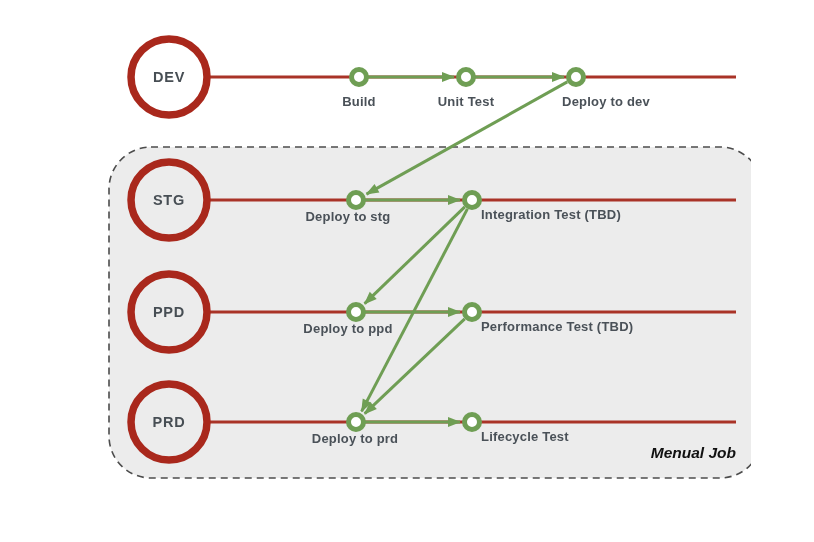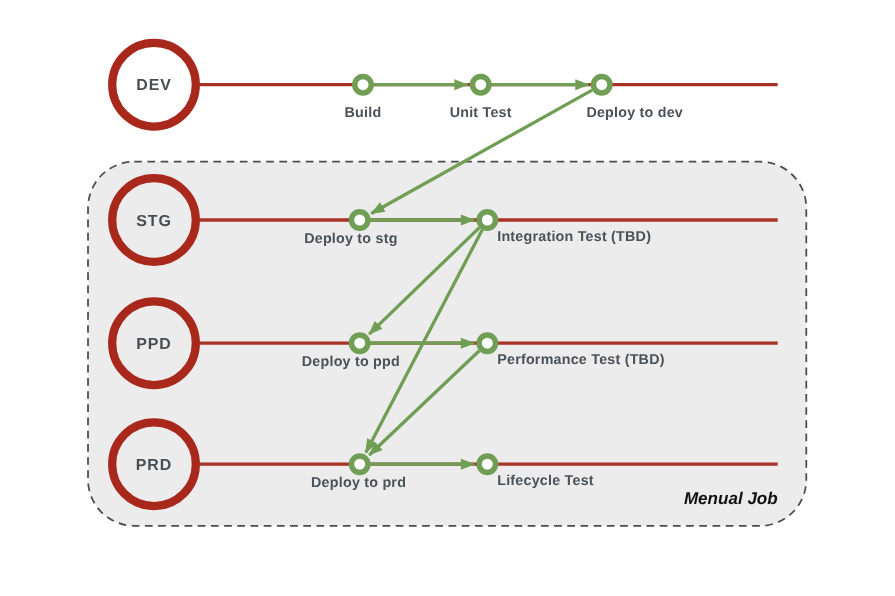--- a/index.html
+++ b/index.html
@@ -1,21 +1,22 @@
 <!DOCTYPE html>
 <html><head>
 <meta charset="utf-8">
 <style>
   html, body { margin: 0; padding: 0; background: #ffffff; }
   .stage {
     position: relative;
-    width: 814px; height: 542px;
+    width: 722px; height: 542px;
     background: #ffffff;
     font-family: "Liberation Sans", sans-serif;
     overflow: hidden;
+    padding-left: 29px;
   }
   svg { display: block; }
 
   .group-box   { fill: #ececec; stroke: #4c4c4c; stroke-width: 1.6; stroke-dasharray: 7 5; }
   .env-line    { stroke: #a93327; stroke-width: 3; fill: none; }
   .env-circle  { fill: none; stroke: #a9281c; stroke-width: 7.5; }
   .arrow-line  { stroke: #6f9e54; stroke-width: 3; fill: none; }
   .job-node    { fill: #ffffff; stroke: #6f9e54; stroke-width: 5; }
 
   .env-label {

